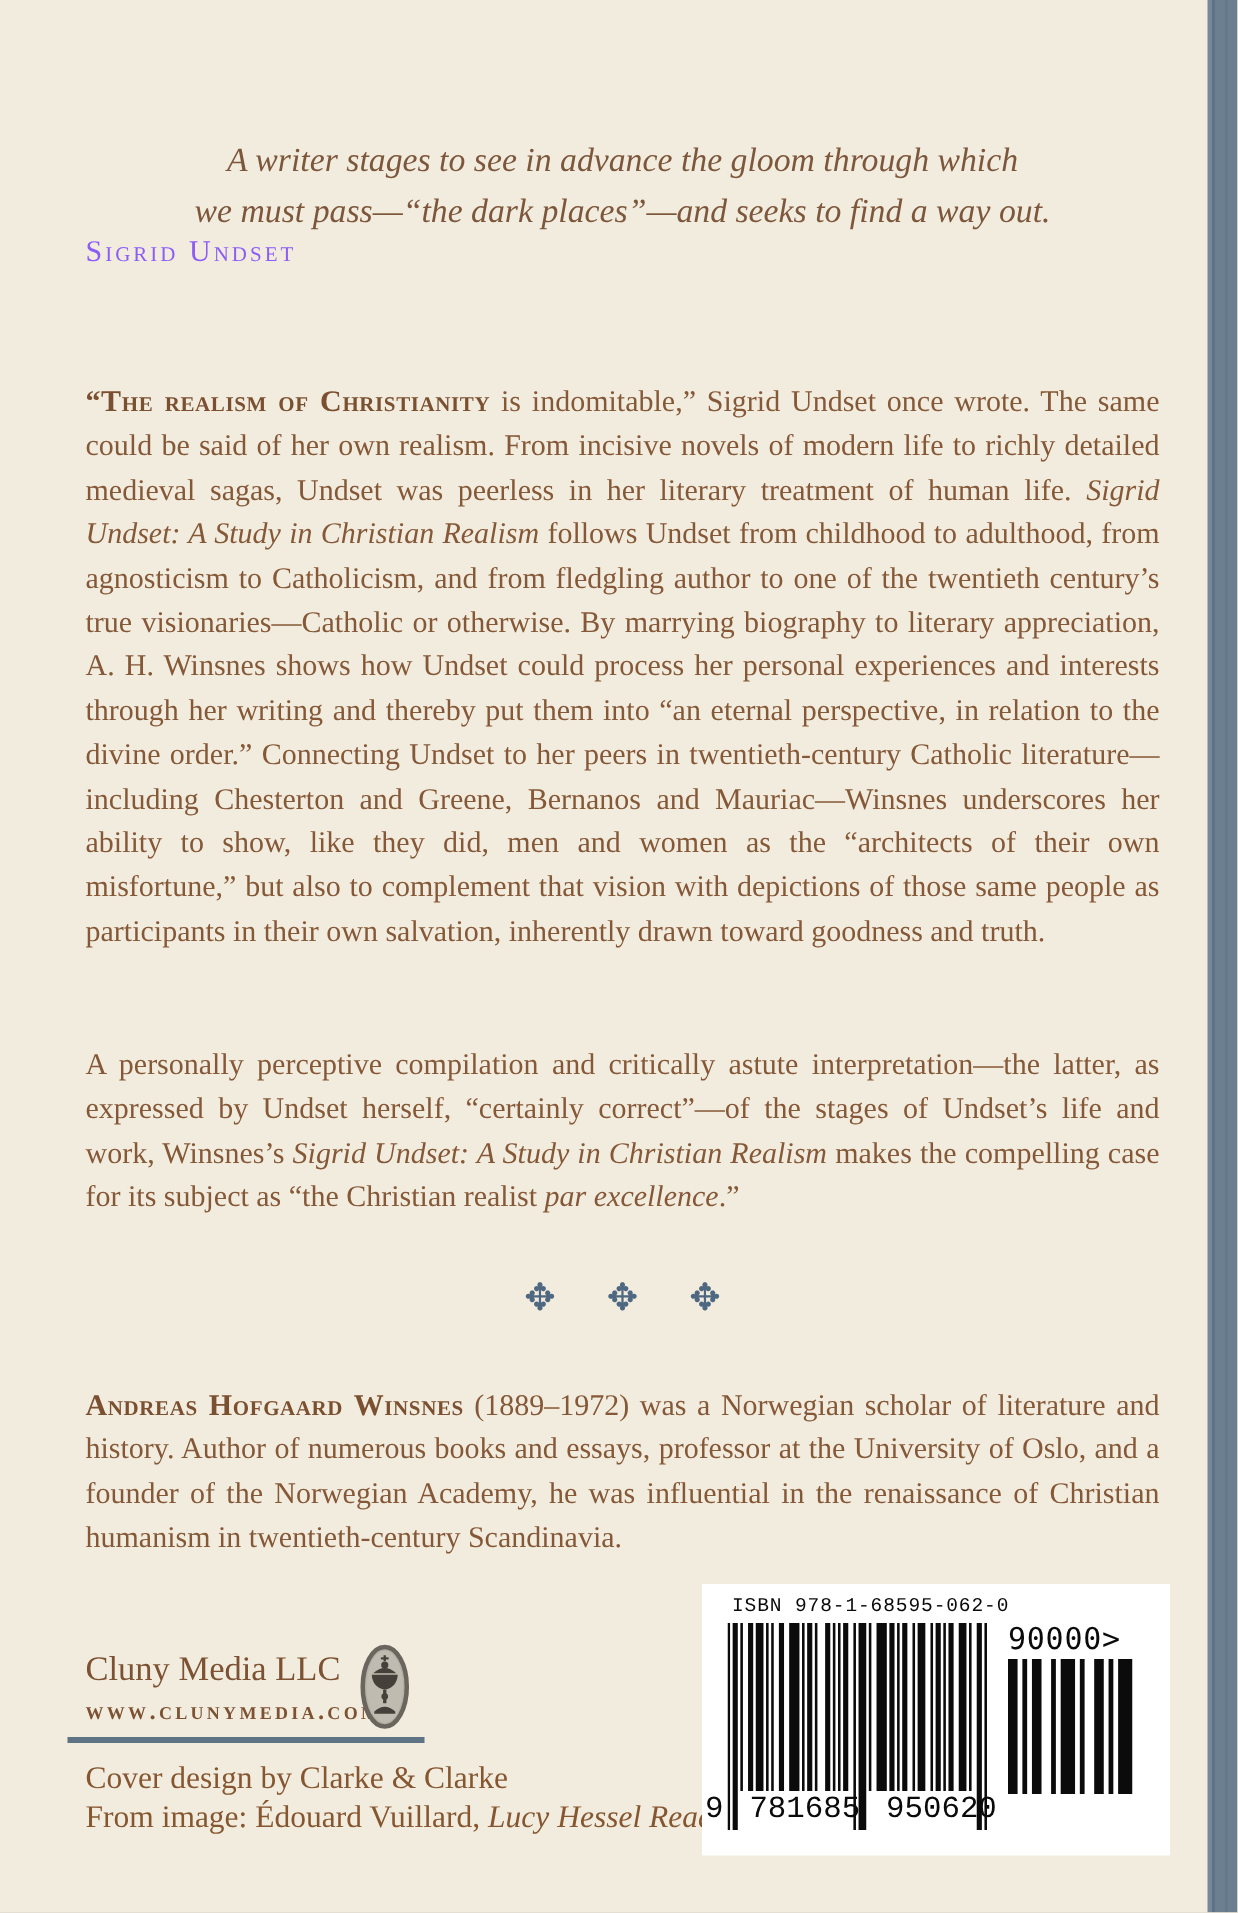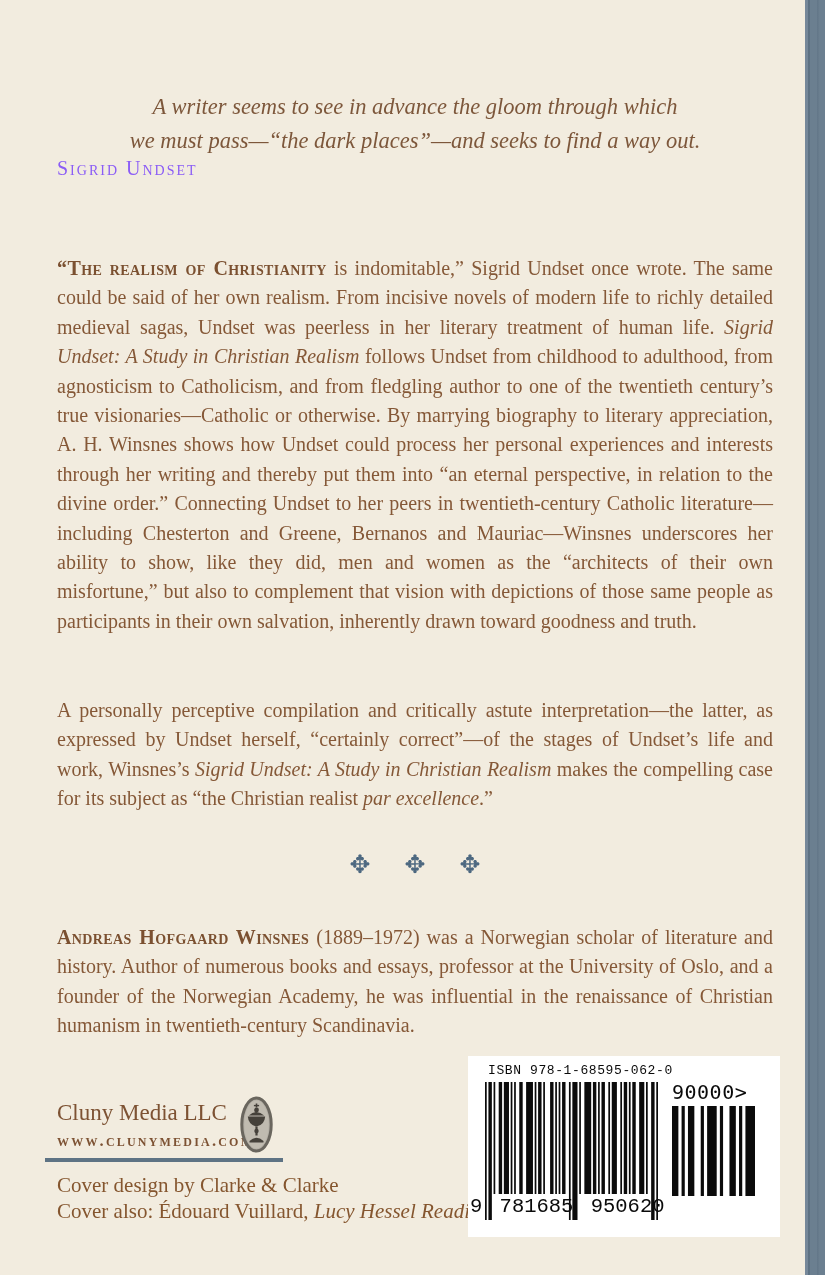--- a/index.html
+++ b/index.html
@@ -90,21 +90,21 @@
   .addon-bars{margin-top:2px;}
 </style>
 </head>
 <body>
 
 <div class="page">
 
   <div class="spine-strip"></div>
 
   <div class="col epigraph">
-    <div>A writer seems to see in advance the gloom through which</div>
+    <div>A writer stages to see in advance the gloom through which</div>
     <div>we must pass—“the dark places”—and seeks to find a way out.</div>
   </div>
 
   <div class="col attribution">Sigrid Undset</div>
 
   <div class="col body-par p1"><span class="seg-smallcaps">“The realism of Christianity</span><span class="seg-normal"> is indomitable,” Sigrid Undset once wrote. The same could be said of her own realism. From incisive novels of modern life to richly detailed medieval sagas, Undset was peerless in her literary treatment of human life. </span><span class="seg-italic">Sigrid Undset: A Study in Christian Realism</span><span class="seg-normal"> follows Undset from childhood to adulthood, from agnosticism to Catholicism, and from fledgling author to one of the twentieth century’s true visionaries—Catholic or otherwise. By marrying biography to literary appreciation, A. H. Winsnes shows how Undset could process her personal experiences and interests through her writing and thereby put them into “an eternal perspective, in relation to the divine order.” Connecting Undset to her peers in twentieth-century Catholic literature—including Chesterton and Greene, Bernanos and Mauriac—Winsnes underscores her ability to show, like they did, men and women as the “architects of their own misfortune,” but also to complement that vision with depictions of those same people as participants in their own salvation, inherently drawn toward goodness and truth.</span></div>
 
   <div class="col body-par p2"><span class="seg-normal">A personally perceptive compilation and critically astute interpretation—the latter, as expressed by Undset herself, “certainly correct”—of the stages of Undset’s life and work, Winsnes’s </span><span class="seg-italic">Sigrid Undset: A Study in Christian Realism</span><span class="seg-normal"> makes the compelling case for its subject as “the Christian realist </span><span class="seg-italic">par excellence</span><span class="seg-normal">.”</span></div>
 
   <div class="ornament-row">
@@ -132,21 +132,21 @@
         <circle cx="16.5" cy="35" r="2.2" stroke="none"></circle>
         <path d="M9.5 45 Q16.5 38.5 23.5 45 L23.5 46.5 L9.5 46.5 Z" stroke="none"></path>
       </g>
     </svg>
   </div>
 
   <div class="divider"></div>
 
   <div class="credits">
     <div>Cover design by Clarke &amp; Clarke</div>
-    <div><span class="seg-normal">Cover also: Édouard Vuillard, </span><span class="seg-italic">Lucy Hessel Reading</span><span class="seg-normal">, 1913</span></div>
+    <div><span class="seg-normal">From image: Édouard Vuillard, </span><span class="seg-italic">Lucy Hessel Reading</span><span class="seg-normal">, 1913</span></div>
   </div>
 
   <div class="barcode-box">
     <div class="isbn-label">ISBN 978-1-68595-062-0</div>
     <svg class="main-bars" id="main-bars" width="173" height="138">
         <rect x="0.00" y="0" width="1.71" height="138" fill="#0b0b0b"></rect>
         <rect x="3.43" y="0" width="3.43" height="138" fill="#0b0b0b"></rect>
         <rect x="8.56" y="0" width="1.71" height="112" fill="#0b0b0b"></rect>
         <rect x="13.70" y="0" width="3.43" height="112" fill="#0b0b0b"></rect>
         <rect x="18.84" y="0" width="5.14" height="112" fill="#0b0b0b"></rect>

